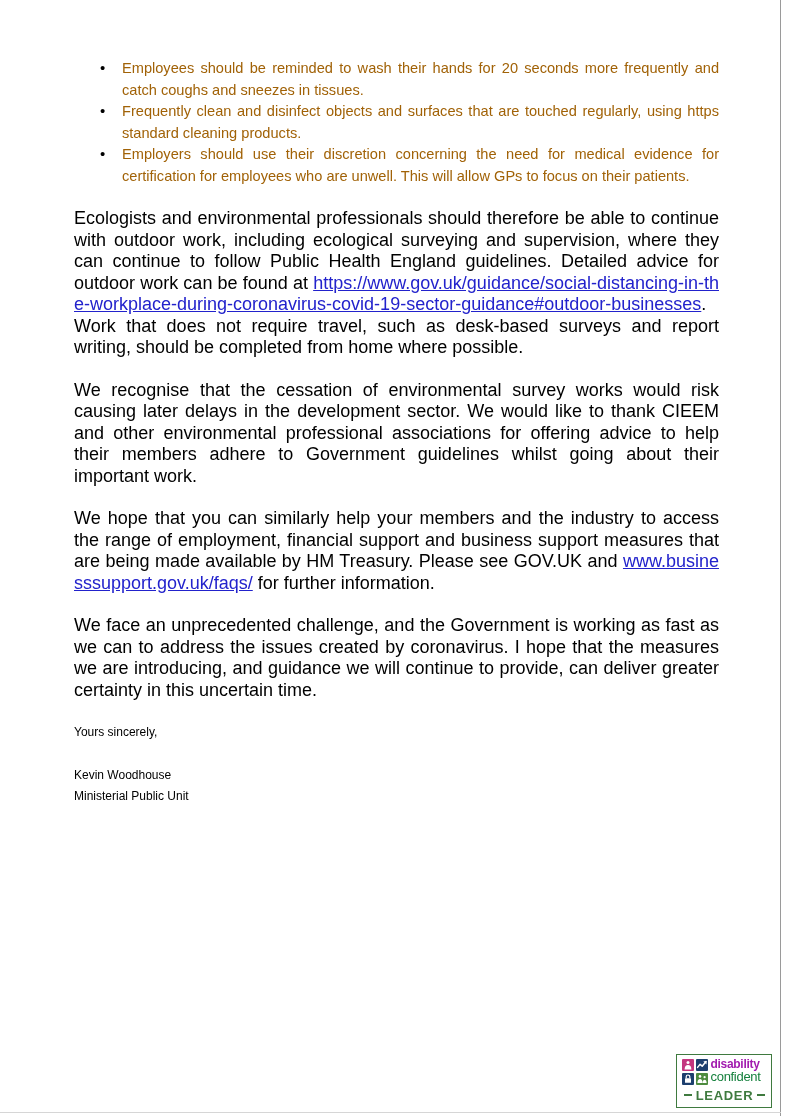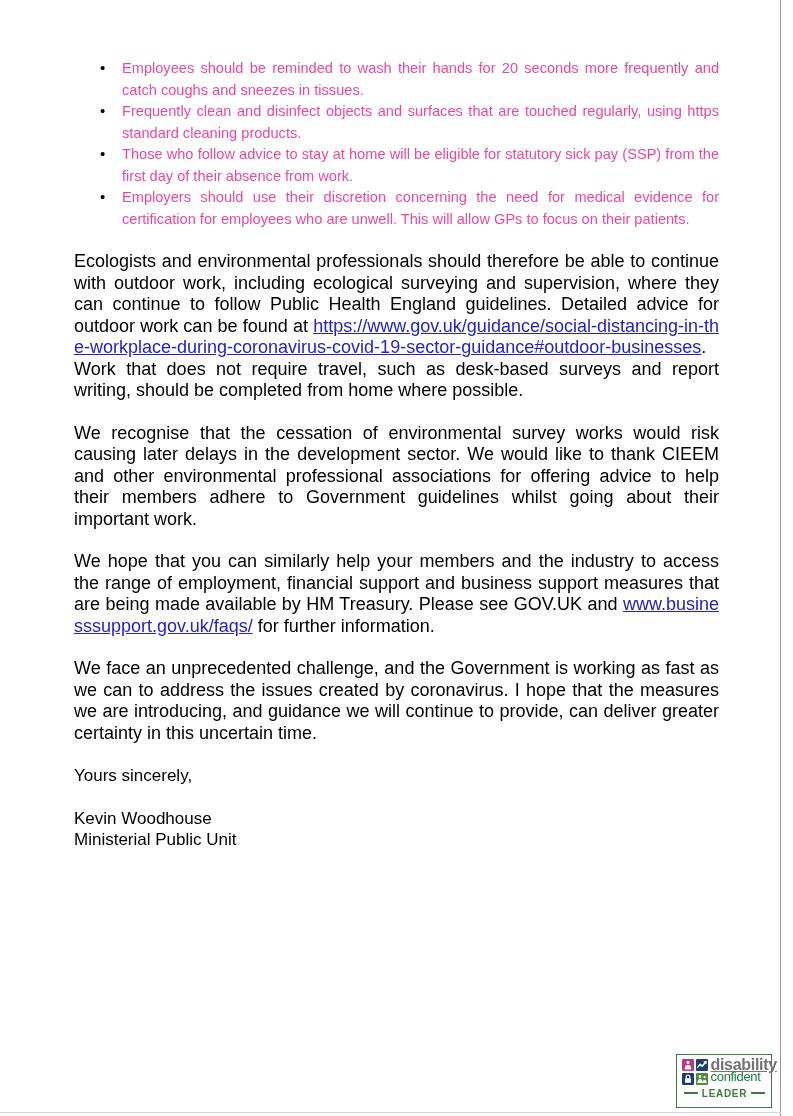--- a/index.html
+++ b/index.html
@@ -47,21 +47,21 @@
     list-style: none;
     margin: 0;
     padding: 0;
   }
   ul.bullets > li {
     position: relative;
     padding-left: 48px;
     margin: 0 0 0 0;
     font-size: 14.6px;
     line-height: 21.5px;
-    color: #ec4899;
+    color: #a16207;
     text-align: justify;
     text-justify: inter-word;
     -webkit-hyphens: none;
     hyphens: none;
   }
   ul.bullets > li::before {
     content: "\2022";
     position: absolute;
     left: 26px;
     top: -1px;
@@ -82,21 +82,21 @@
     margin-top: 21px;
   }
 
   .link {
     color: #2222cc;
     text-decoration: underline;
     word-break: break-all;
   }
 
   .signoff {
-    font-size: 17px;
+    font-size: 12px;
     line-height: 21.5px;
     color: #000000;
     text-align: left;
     margin: 0;
   }
 
   
   .logo {
     position: absolute;
     left: 676px;
@@ -130,64 +130,62 @@
   .sq-3 { background: #1d3f6e; }
   .sq-4 { background: #4e8c3f; }
   .sq svg { display: block; }
   .logo-words {
     display: flex;
     flex-direction: column;
     line-height: 11.5px;
     padding-top: 0px;
   }
   .logo-words .w1 {
-    font-size: 16px;
+    font-size: 12px;
     font-weight: bold;
-    color: #737373;
+    color: #a21caf;
     letter-spacing: -0.3px;
-    text-decoration: underline;
   }
   .logo-words .w2 {
     font-size: 13px;
     color: #15803d;
     letter-spacing: -0.3px;
   }
   .logo-leader {
     display: flex;
     align-items: center;
     gap: 4px;
     margin-top: 3px;
     padding: 0 2px;
   }
   .logo-leader .rule {
     flex: 1 1 auto;
     height: 1.4px;
     background: #3f7a3f;
   }
   .logo-leader .lbl {
-    font-size: 10px;
+    font-size: 13px;
     font-weight: bold;
     letter-spacing: 0.7px;
     color: #3f7a3f;
   }
 </style>
 </head>
 <body>
 
 <div class="page">
 
   <div class="page-border-right"></div>
   <div class="page-border-bottom"></div>
 
   <div class="content">
 
     <ul class="bullets">
       <li>Employees should be reminded to wash their hands for 20 seconds more frequently and catch coughs and sneezes in tissues.</li>
       <li>Frequently clean and disinfect objects and surfaces that are touched regularly, using https standard cleaning products.</li>
-      <li>Those who follow advice to stay at home will be eligible for statutory sick pay (SSP) from the first day of their absence from work.</li>
       <li>Employers should use their discretion concerning the need for medical evidence for certification for employees who are unwell. This will allow GPs to focus on their patients.</li>
     </ul>
 
     <p class="para spacer-before"><span>Ecologists and environmental professionals should therefore be able to continue with outdoor work, including ecological surveying and supervision, where they can continue to follow Public Health England guidelines. Detailed advice for outdoor work can be found at </span><a class="link" href="#">https://www.gov.uk/guidance/social-distancing-in-the-workplace-during-coronavirus-covid-19-sector-guidance#outdoor-businesses</a><span>.  Work that does not require travel, such as desk-based surveys and report writing, should be completed from home where possible.</span></p>
 
     <p class="para spacer-before">We recognise that the cessation of environmental survey works would risk causing later delays in the development sector. We would like to thank CIEEM and other environmental professional associations for offering advice to help their members adhere to Government guidelines whilst going about their important work.</p>
 
     <p class="para spacer-before"><span>We hope that you can similarly help your members and the industry to access the range of employment, financial support and business support measures that are being made available by HM Treasury. Please see GOV.UK and </span><a class="link" href="#">www.businesssupport.gov.uk/faqs/</a><span> for further information.</span></p>
 
     <p class="para spacer-before">We face an unprecedented challenge, and the Government is working as fast as we can to address the issues created by coronavirus. I hope that the measures we are introducing, and guidance we will continue to provide, can deliver greater certainty in this uncertain time.</p>

